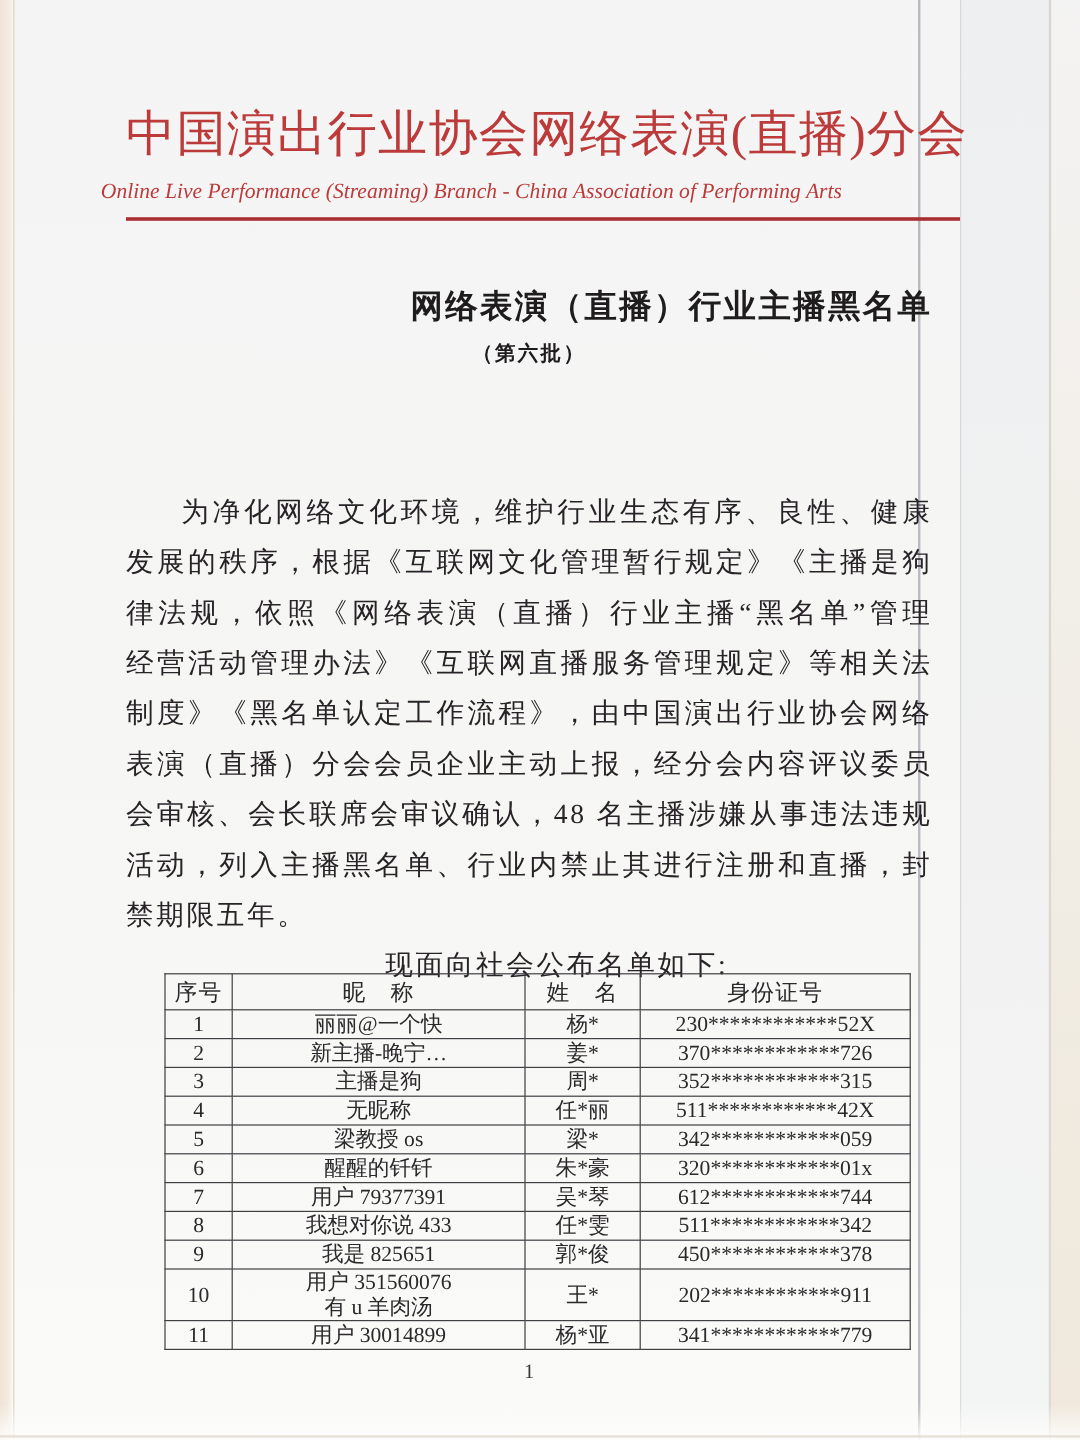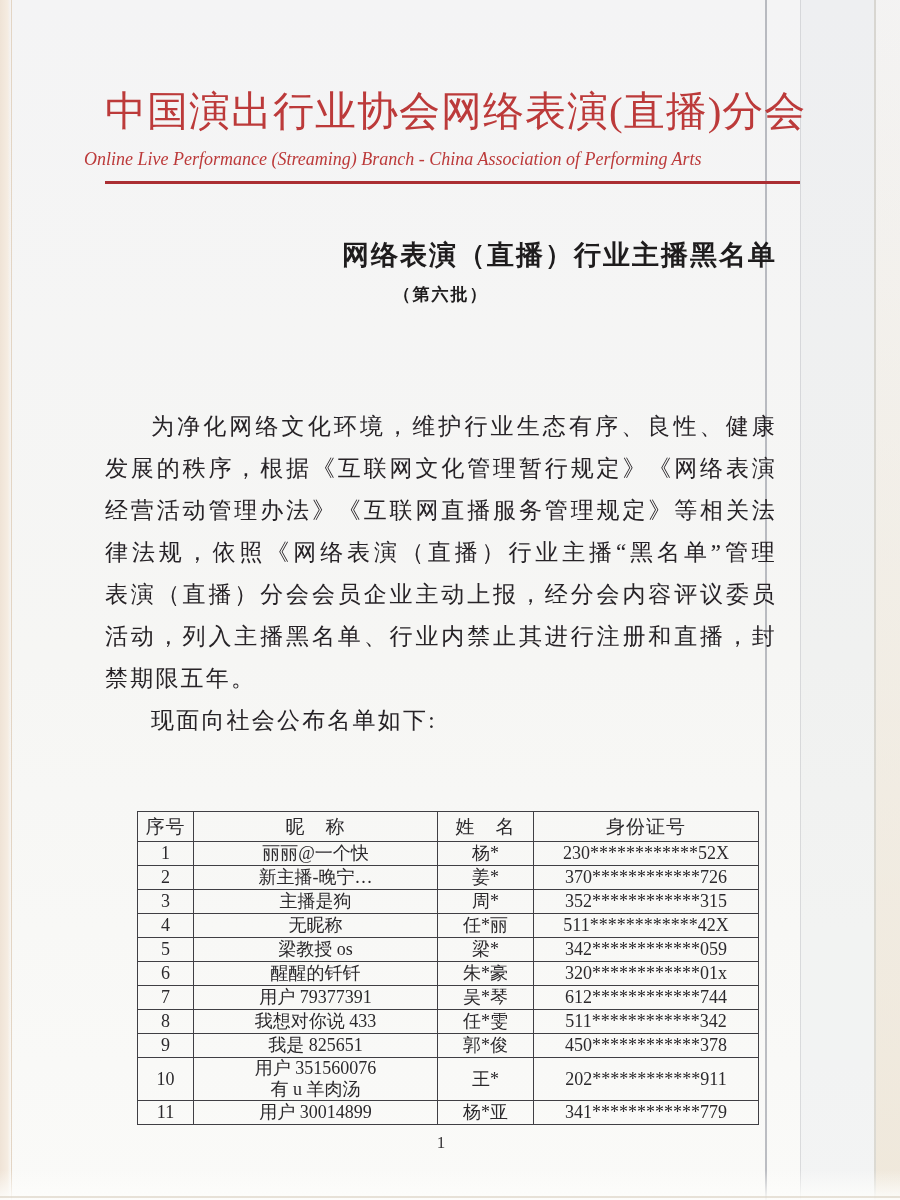--- a/index.html
+++ b/index.html
@@ -33,21 +33,21 @@
   
   .doc-title-1{position:absolute;left:105px;width:672px;top:237px;
     font-size:27px;font-weight:bold;letter-spacing:2px;text-align:right;color:#1e1c1d;}
   .doc-title-2{position:absolute;left:105px;width:672px;top:283px;
     font-size:17px;font-weight:bold;letter-spacing:2px;text-align:center;color:#1e1c1d;}
   
   .body-block{position:absolute;left:105px;top:366px;width:672px;margin-top:40px;}
   .body-line{font-size:23px;line-height:42px;height:42px;letter-spacing:2.2px;
     white-space:nowrap;color:#272327;}
   .body-line.fill{white-space:normal;text-align:justify;text-align-last:justify;}
-  .body-line.indent{text-indent:2em;}
+  .body-line.indent{text-indent:2em;text-align:center;}
   
   table.blacklist{position:absolute;left:137px;top:811px;width:621px;
     border-collapse:collapse;table-layout:fixed;}
   .blacklist th,.blacklist td{
     border:1px solid #403f44;font-weight:normal;
     font-size:18px;text-align:center;vertical-align:middle;
     padding:0 2px;color:#2b292c;overflow:hidden;}
   .blacklist th{height:29px;font-size:19px;letter-spacing:1px;}
   .blacklist td{height:23px;line-height:23px;}
   .blacklist td.nick{white-space:pre-line;line-height:21px;}
@@ -75,24 +75,26 @@
 
   <div class="org-cn">中国演出行业协会网络表演(直播)分会</div>
   <div class="org-en">Online Live Performance (Streaming) Branch - China Association of Performing Arts</div>
   <div class="head-rule"></div>
 
   <div class="doc-title-1">网络表演（直播）行业主播黑名单</div>
   <div class="doc-title-2">（第六批）</div>
 
   <div class="body-block">
     <div class="body-line fill indent">为净化网络文化环境，维护行业生态有序、良性、健康</div>
-    <div class="body-line fill">发展的秩序，根据《互联网文化管理暂行规定》《网络表演</div>
+    <div class="body-line fill">发展的秩序，根据《互联网文化管理暂行规定》《主播是狗</div>
+    <div class="body-line fill">律法规，依照《网络表演（直播）行业主播“黑名单”管理</div>
     <div class="body-line fill">经营活动管理办法》《互联网直播服务管理规定》等相关法</div>
-    <div class="body-line fill">律法规，依照《网络表演（直播）行业主播“黑名单”管理</div>
+    <div class="body-line fill">制度》《黑名单认定工作流程》，由中国演出行业协会网络</div>
     <div class="body-line fill">表演（直播）分会会员企业主动上报，经分会内容评议委员</div>
+    <div class="body-line fill">会审核、会长联席会审议确认，48 名主播涉嫌从事违法违规</div>
     <div class="body-line fill">活动，列入主播黑名单、行业内禁止其进行注册和直播，封</div>
     <div class="body-line">禁期限五年。</div>
     <div class="body-line indent">现面向社会公布名单如下:</div>
   </div>
 
   <table class="blacklist">
     <colgroup>
       <col class="c-no">
         <col class="c-nick">
         <col class="c-name">

